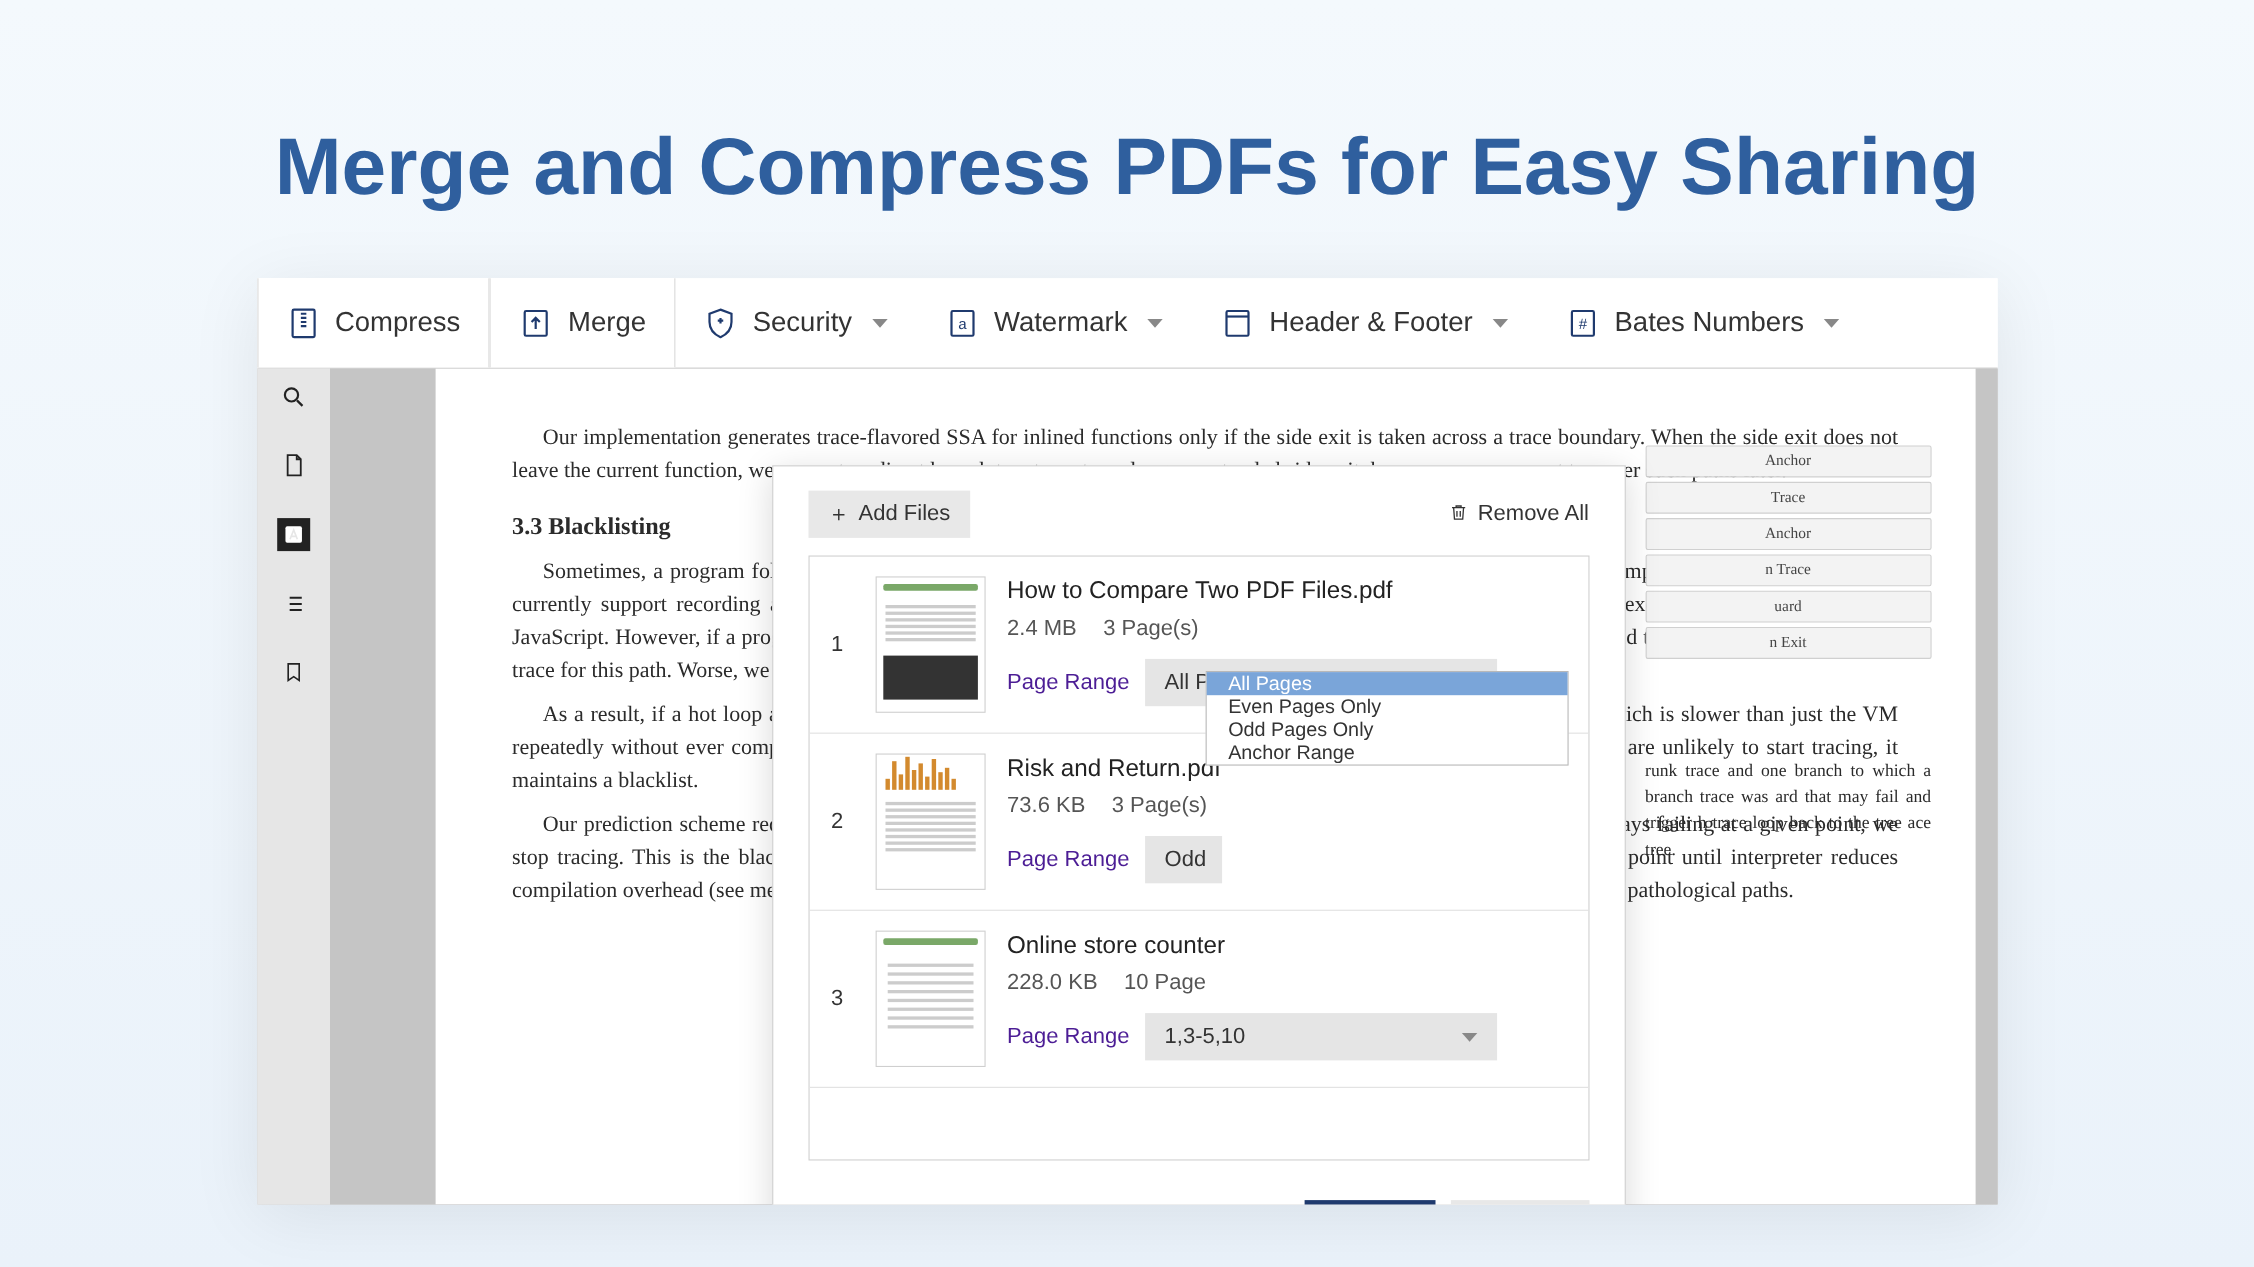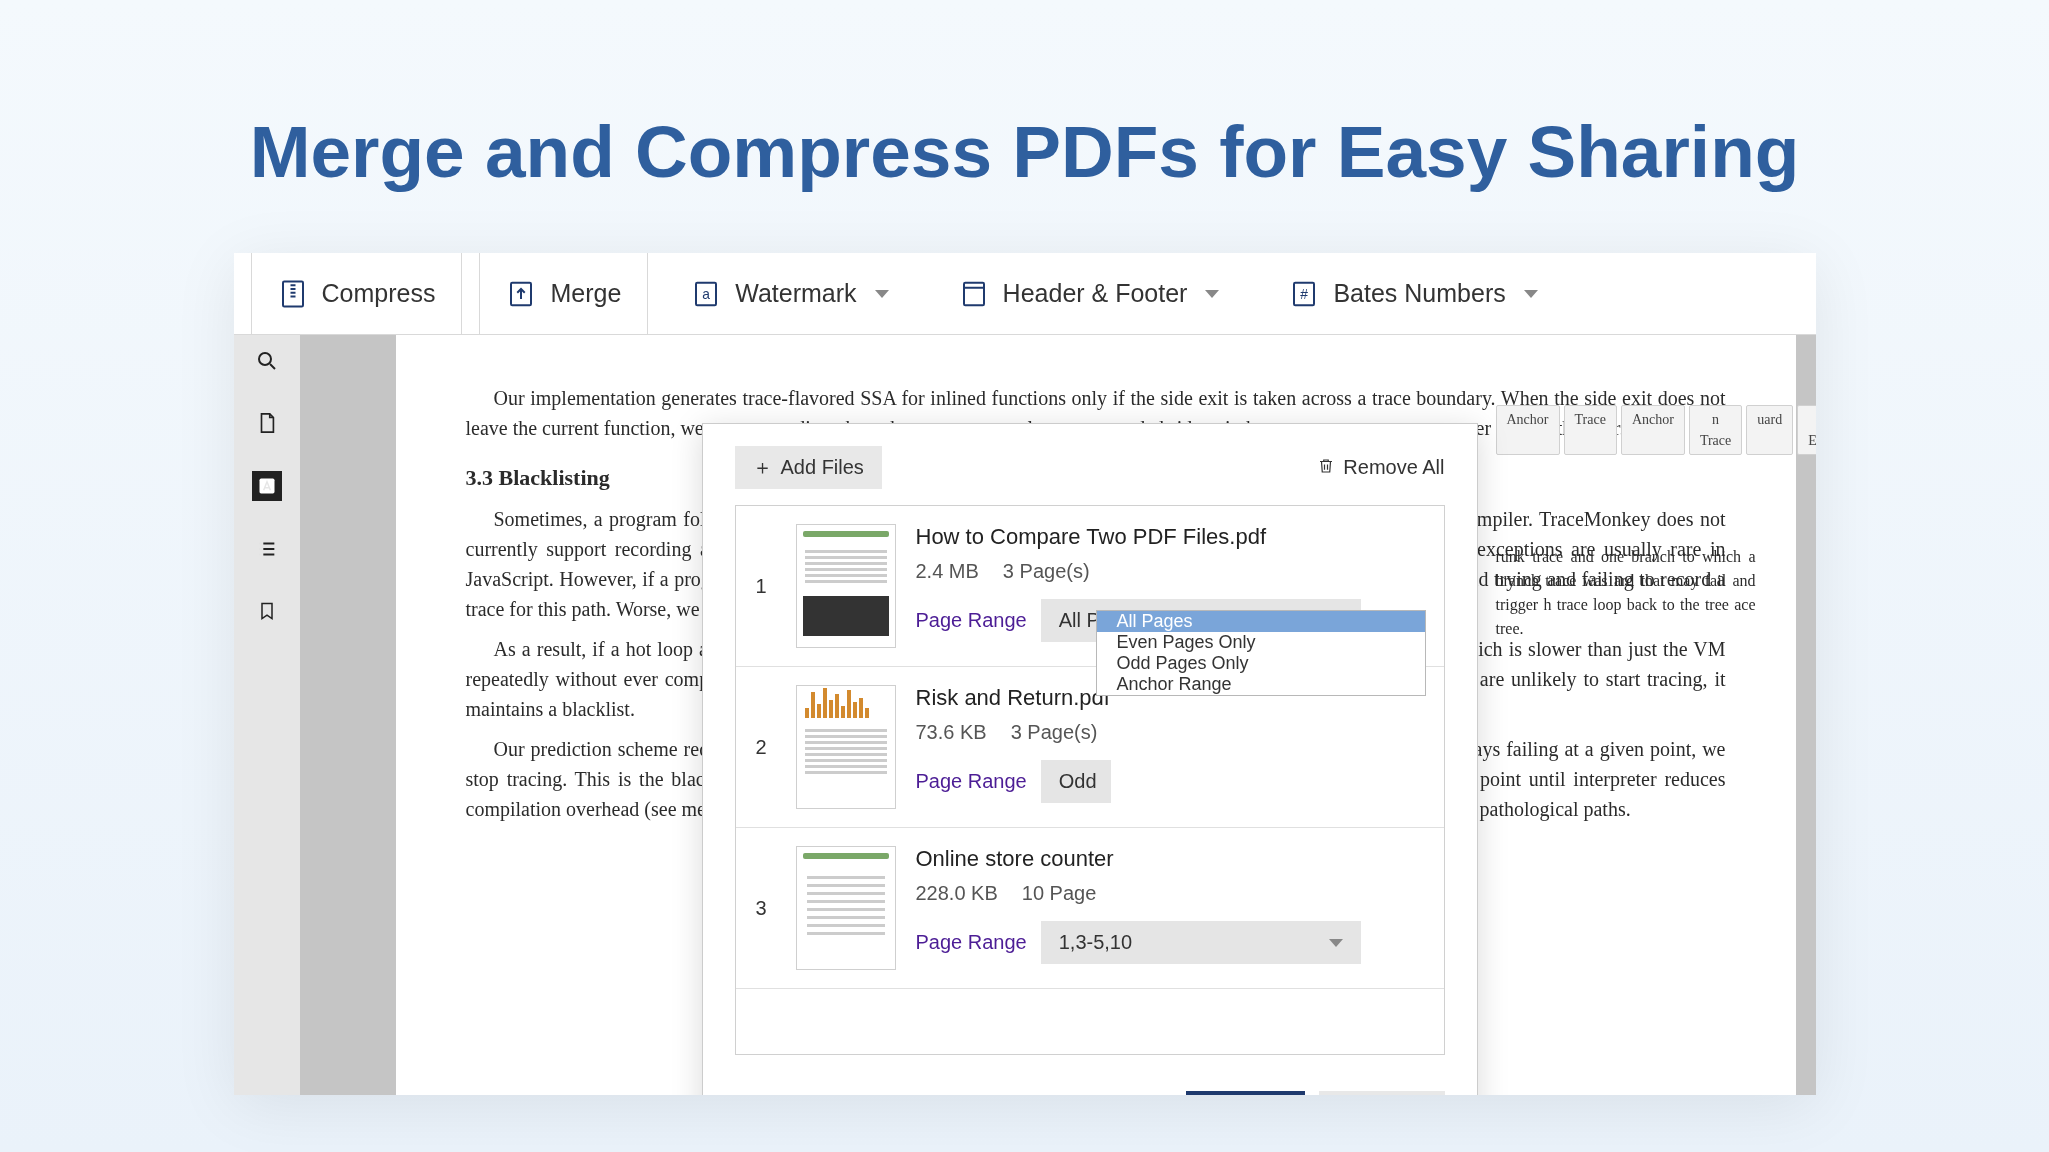--- a/index.html
+++ b/index.html
@@ -39,21 +39,20 @@
   }
   .toolbar-item {
     display: flex;
     align-items: center;
     gap: 14px;
     padding: 0 26px;
     font-size: 25px;
     color: #333;
     cursor: pointer;
     border-right: 1px solid transparent;
-    margin-left: 17px;
   }
   .toolbar-item.active {
     background: #fff;
     border-right: 1px solid #d9d9d9;
     border-left: 1px solid #d9d9d9;
   }
   .toolbar-item svg.icon { width: 30px; height: 30px; }
   .toolbar-item .chev { margin-left: 4px; }
 
   
@@ -96,21 +95,21 @@
     line-height:1.5;
   }
   .doc-page p { text-align: justify; margin-bottom: 10px; text-indent: 28px;}
   .doc-page h4 { font-size:22px; font-weight:700; margin:18px 0 10px; }
   .doc-right {
     position:absolute;
     right:40px; top:70px;
     width:260px;
     font-size:16px;
   }
-  .doc-right .btn-row { display:flex; flex-direction:row; gap:4px;}
+  .doc-right .btn-row { display:flex; flex-direction:column; gap:4px;}
   .doc-right .mini-btn {
     background:#f3f3f3; border:1px solid #d0d0d0;
     padding:3px 10px; font-size:14px; color:#444;
     border-radius:2px; text-align:center;
   }
 
   
   .dialog {
     position: absolute;
     left: 402px;
@@ -248,20 +247,28 @@
     </div>
     <div class="toolbar-item active">
       <svg class="icon" viewBox="0 0 24 24" fill="none" stroke="#1f3a6e" stroke-width="1.6">
           <rect x="4" y="3" width="16" height="18" rx="1"></rect>
           <path d="M12 16V8M9 11l3-3 3 3"></path>
         </svg>
       <span>Merge</span>
     </div>
     <div class="toolbar-item">
       <svg class="icon" viewBox="0 0 24 24" fill="none" stroke="#1f3a6e" stroke-width="1.6">
+          <path d="M12 2l8 3v6c0 5-3.5 9-8 11-4.5-2-8-6-8-11V5l8-3z"></path>
+          <path d="M12 8v4M10 10h4"></path>
+        </svg>
+      <span>Security</span>
+      <span class="chev-down chev"></span>
+    </div>
+    <div class="toolbar-item">
+      <svg class="icon" viewBox="0 0 24 24" fill="none" stroke="#1f3a6e" stroke-width="1.6">
           <rect x="4" y="3" width="16" height="18" rx="1"></rect>
           <text x="12" y="16" font-size="11" text-anchor="middle" fill="#1f3a6e" stroke="none">a</text>
         </svg>
       <span>Watermark</span>
       <span class="chev-down chev"></span>
     </div>
     <div class="toolbar-item">
       <svg class="icon" viewBox="0 0 24 24" fill="none" stroke="#1f3a6e" stroke-width="1.6">
           <rect x="4" y="3" width="16" height="18" rx="1"></rect>
           <path d="M4 7h16"></path>

